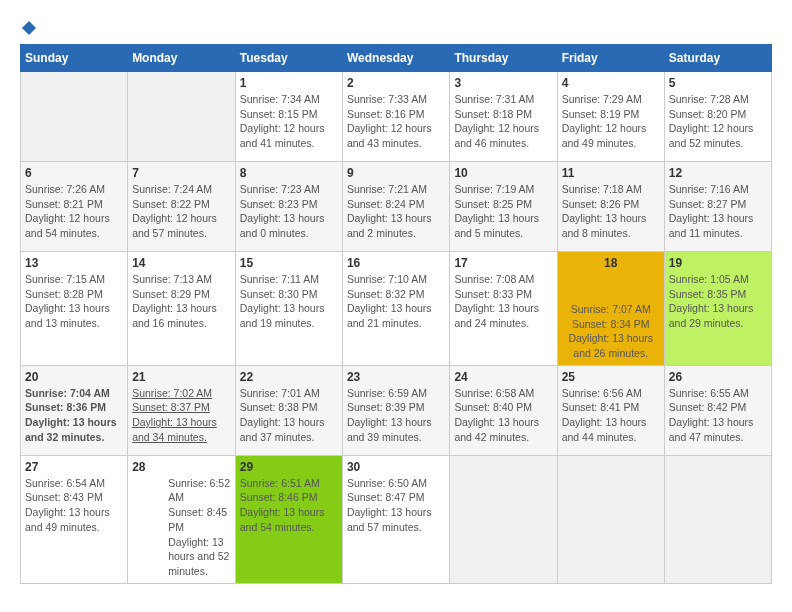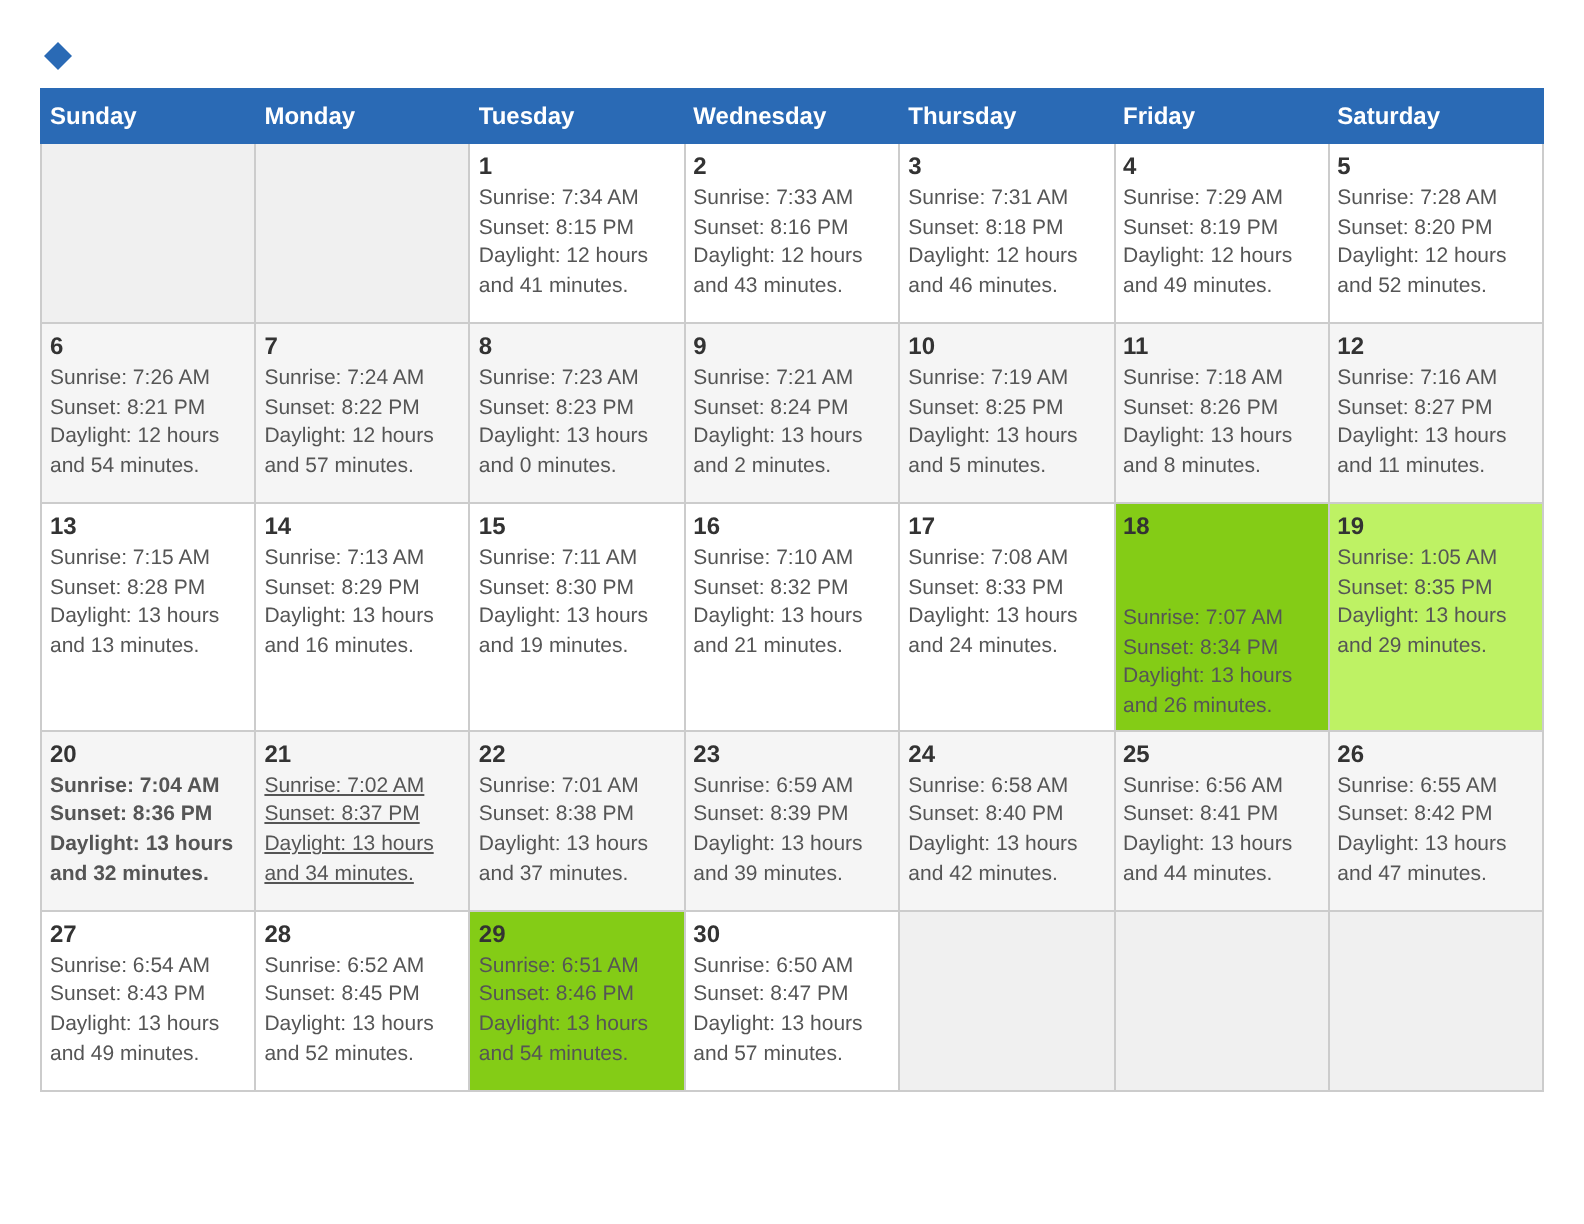--- a/index.html
+++ b/index.html
@@ -229,21 +229,21 @@
           <div class="day-info" style="white-space: pre-line;">Sunrise: 7:10 AM
 Sunset: 8:32 PM
 Daylight: 13 hours and 21 minutes.</div>
         </td>
         <td style="background: rgb(255, 255, 255);">
           <span class="day-number">17</span>
           <div class="day-info" style="white-space: pre-line;">Sunrise: 7:08 AM
 Sunset: 8:33 PM
 Daylight: 13 hours and 24 minutes.</div>
         </td>
-        <td style="background: #84cc16;">
+        <td style="background: #eab308; text-align: center;">
           <span class="day-number">18</span>
           <div class="day-info" style="white-space: pre-line; margin-top: 32px;">Sunrise: 7:07 AM
 Sunset: 8:34 PM
 Daylight: 13 hours and 26 minutes.</div>
         </td>
         <td style="background: #bef264;">
           <span class="day-number">19</span>
           <div class="day-info" style="white-space: pre-line;">Sunrise: 1:05 AM
 Sunset: 8:35 PM
 Daylight: 13 hours and 29 minutes.</div>
@@ -295,21 +295,21 @@
       </tr>
       <tr>
         <td style="background: rgb(255, 255, 255);">
           <span class="day-number">27</span>
           <div class="day-info" style="white-space: pre-line;">Sunrise: 6:54 AM
 Sunset: 8:43 PM
 Daylight: 13 hours and 49 minutes.</div>
         </td>
         <td style="background: rgb(255, 255, 255);">
           <span class="day-number">28</span>
-          <div class="day-info" style="white-space: pre-line;">Sunrise: 6:52 AM
+          <div class="day-info" style="white-space: pre-line; margin-left: 36px;">Sunrise: 6:52 AM
 Sunset: 8:45 PM
 Daylight: 13 hours and 52 minutes.</div>
         </td>
         <td style="background: #84cc16;">
           <span class="day-number">29</span>
           <div class="day-info" style="white-space: pre-line;">Sunrise: 6:51 AM
 Sunset: 8:46 PM
 Daylight: 13 hours and 54 minutes.</div>
         </td>
         <td style="background: rgb(255, 255, 255); margin-top: 36px;">

